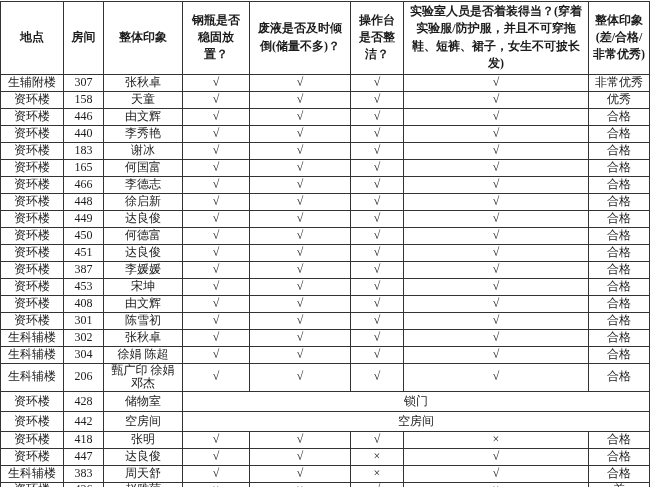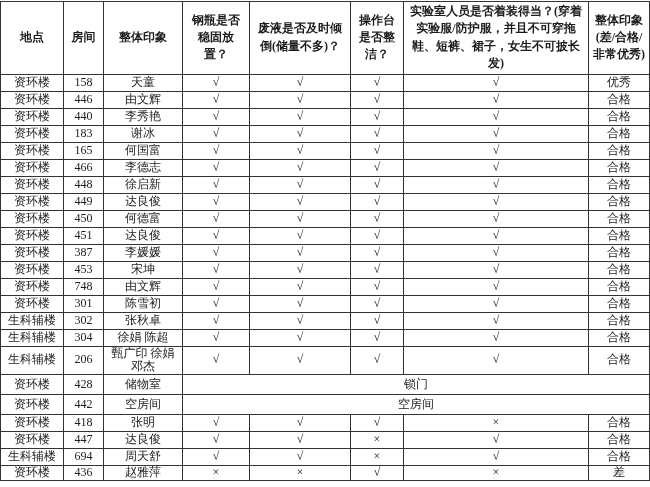--- a/index.html
+++ b/index.html
@@ -38,20 +38,30 @@
       <th>整体印象</th>
       <th>钢瓶是否稳固放置？</th>
       <th>废液是否及时倾倒(储量不多)？</th>
       <th>操作台是否整洁？</th>
       <th>实验室人员是否着装得当？(穿着实验服/防护服，并且不可穿拖鞋、短裤、裙子，女生不可披长发)</th>
       <th>整体印象(差/合格/非常优秀)</th>
     </tr>
   </thead>
   <tbody>
       <tr>
+        <td>生辅附楼</td>
+        <td>307</td>
+        <td>张秋卓</td>
+        <td>√</td>
+        <td>√</td>
+        <td>√</td>
+        <td>√</td>
+        <td>非常优秀</td>
+      </tr>
+      <tr>
         <td>资环楼</td>
         <td>158</td>
         <td>天童</td>
         <td>√</td>
         <td>√</td>
         <td>√</td>
         <td>√</td>
         <td>优秀</td>
       </tr>
       <tr>
@@ -159,21 +169,21 @@
         <td>453</td>
         <td>宋坤</td>
         <td>√</td>
         <td>√</td>
         <td>√</td>
         <td>√</td>
         <td>合格</td>
       </tr>
       <tr>
         <td>资环楼</td>
-        <td>748</td>
+        <td>408</td>
         <td>由文辉</td>
         <td>√</td>
         <td>√</td>
         <td>√</td>
         <td>√</td>
         <td>合格</td>
       </tr>
       <tr>
         <td>资环楼</td>
         <td>301</td>
@@ -241,21 +251,21 @@
         <td>447</td>
         <td>达良俊</td>
         <td>√</td>
         <td>√</td>
         <td>×</td>
         <td>√</td>
         <td>合格</td>
       </tr>
       <tr>
         <td>生科辅楼</td>
-        <td>694</td>
+        <td>383</td>
         <td>周天舒</td>
         <td>√</td>
         <td>√</td>
         <td>×</td>
         <td>√</td>
         <td>合格</td>
       </tr>
       <tr>
         <td>资环楼</td>
         <td>436</td>

